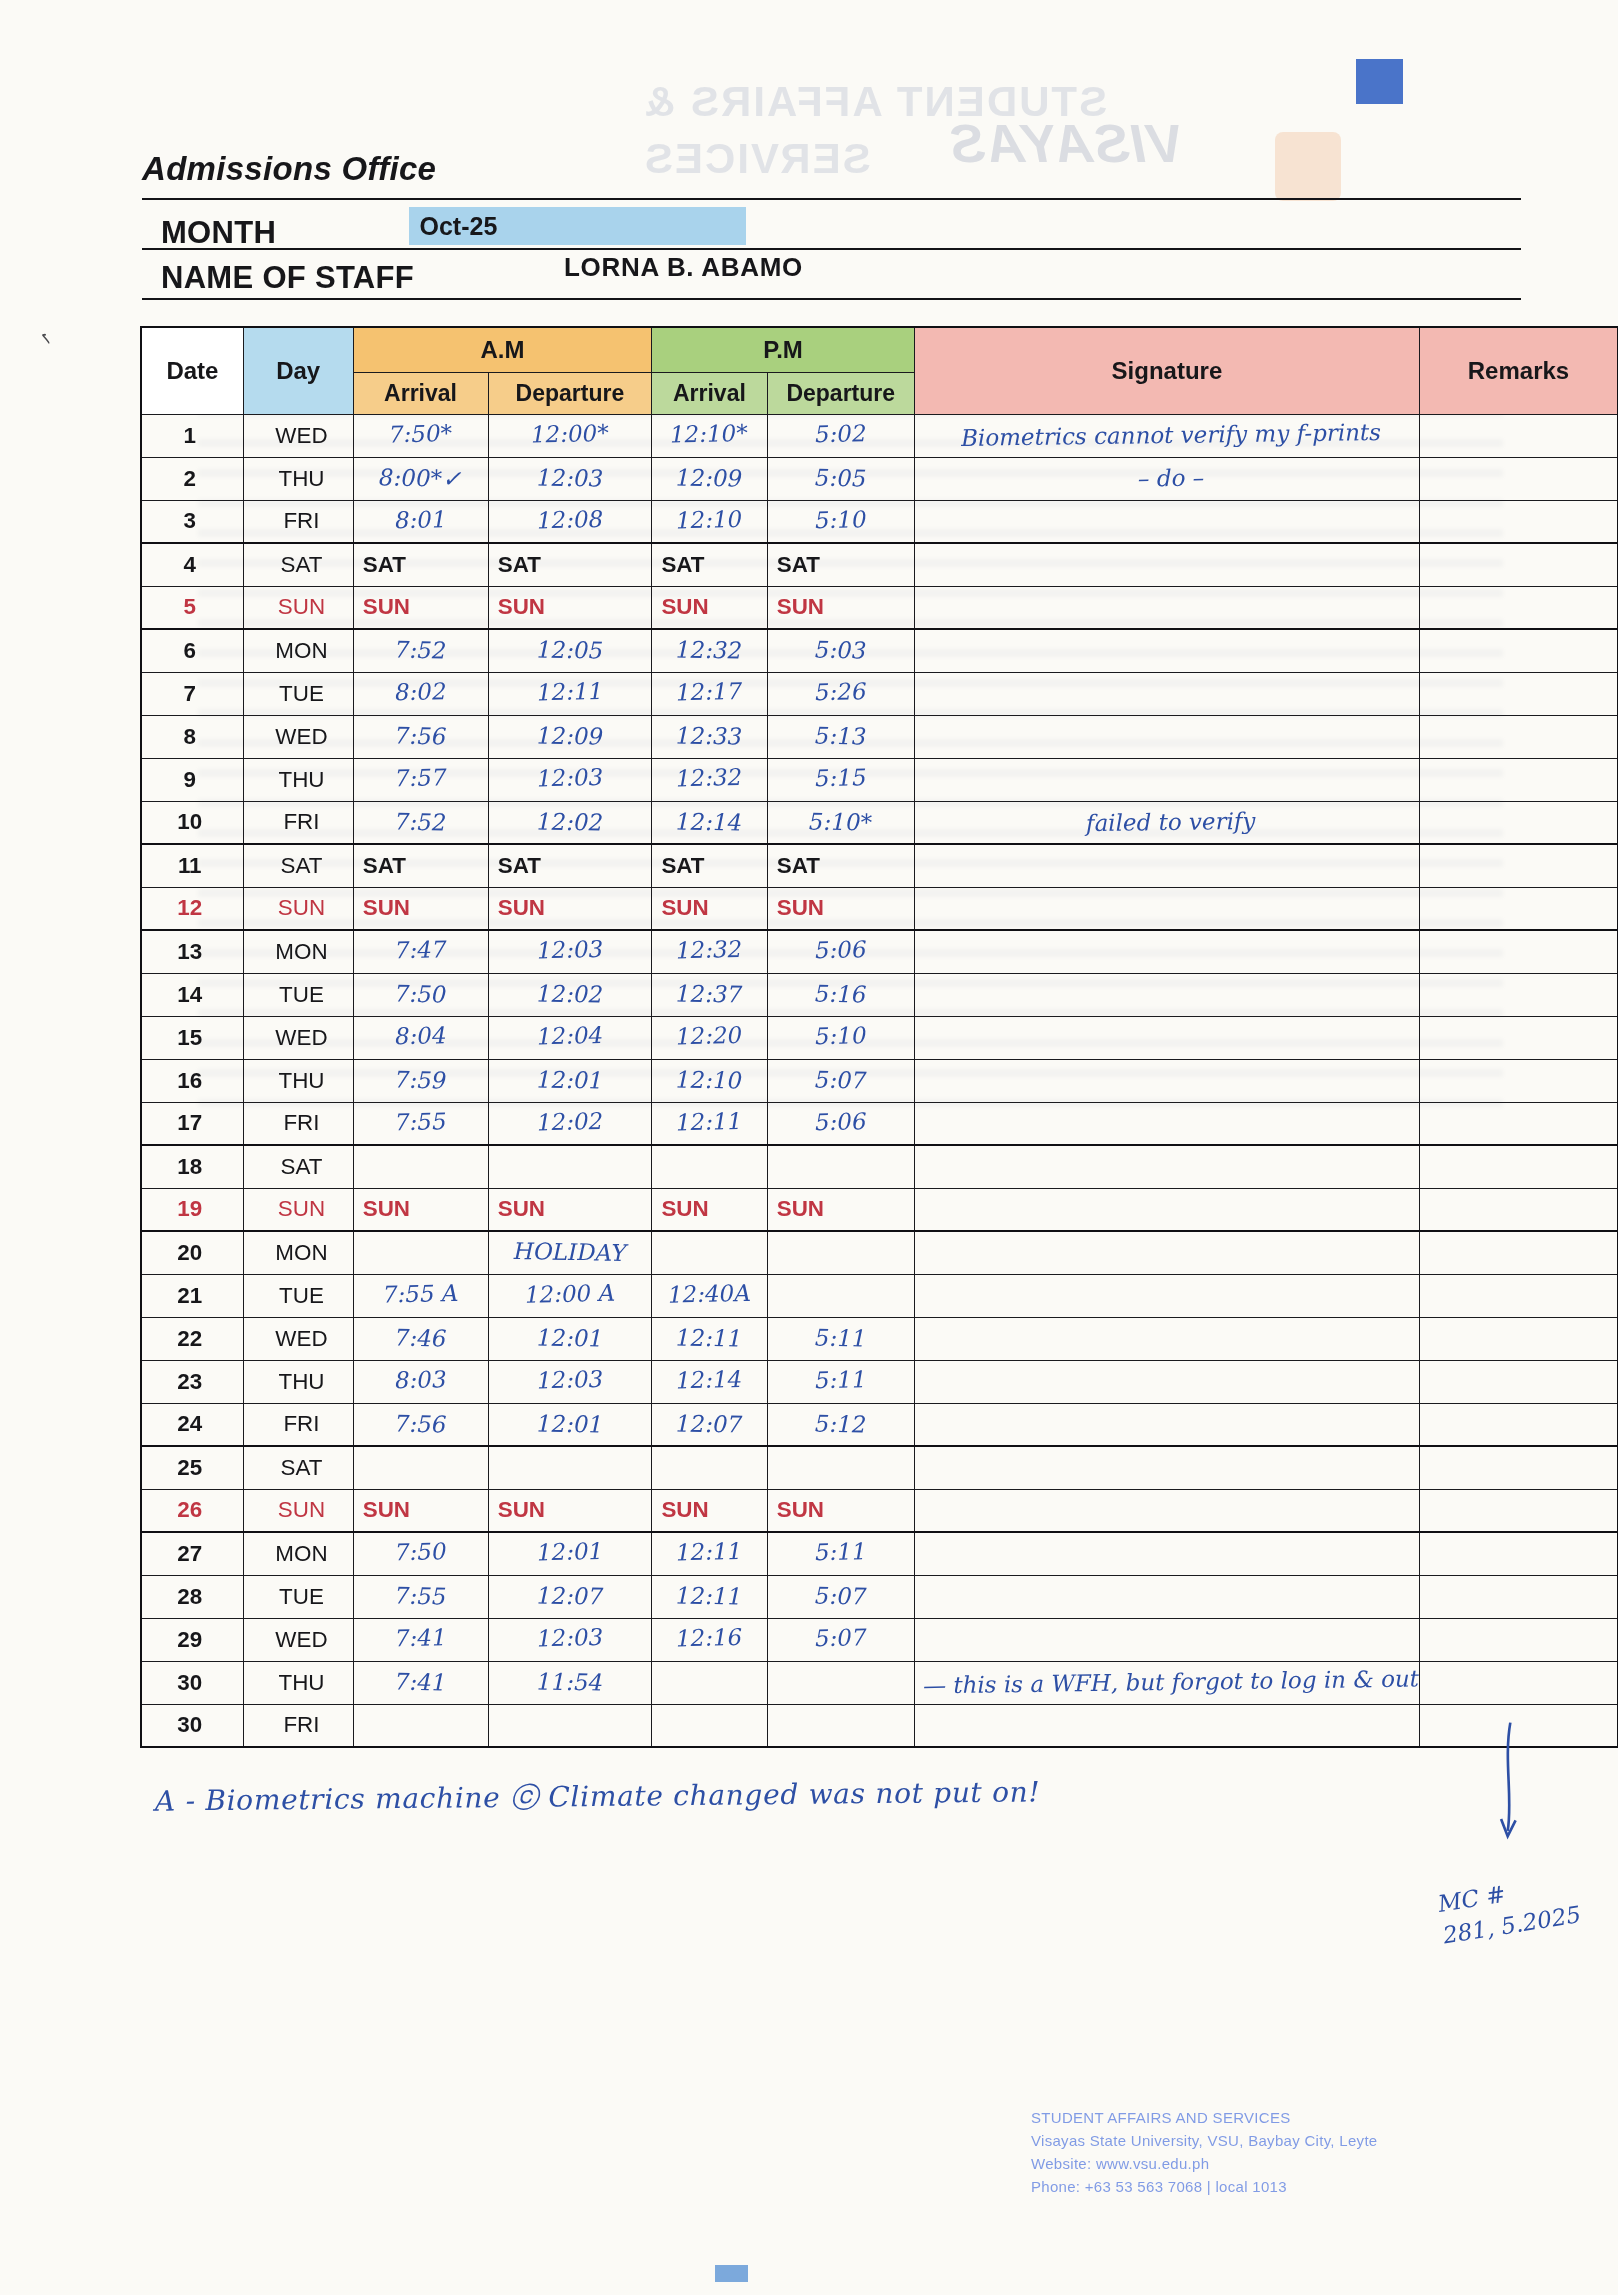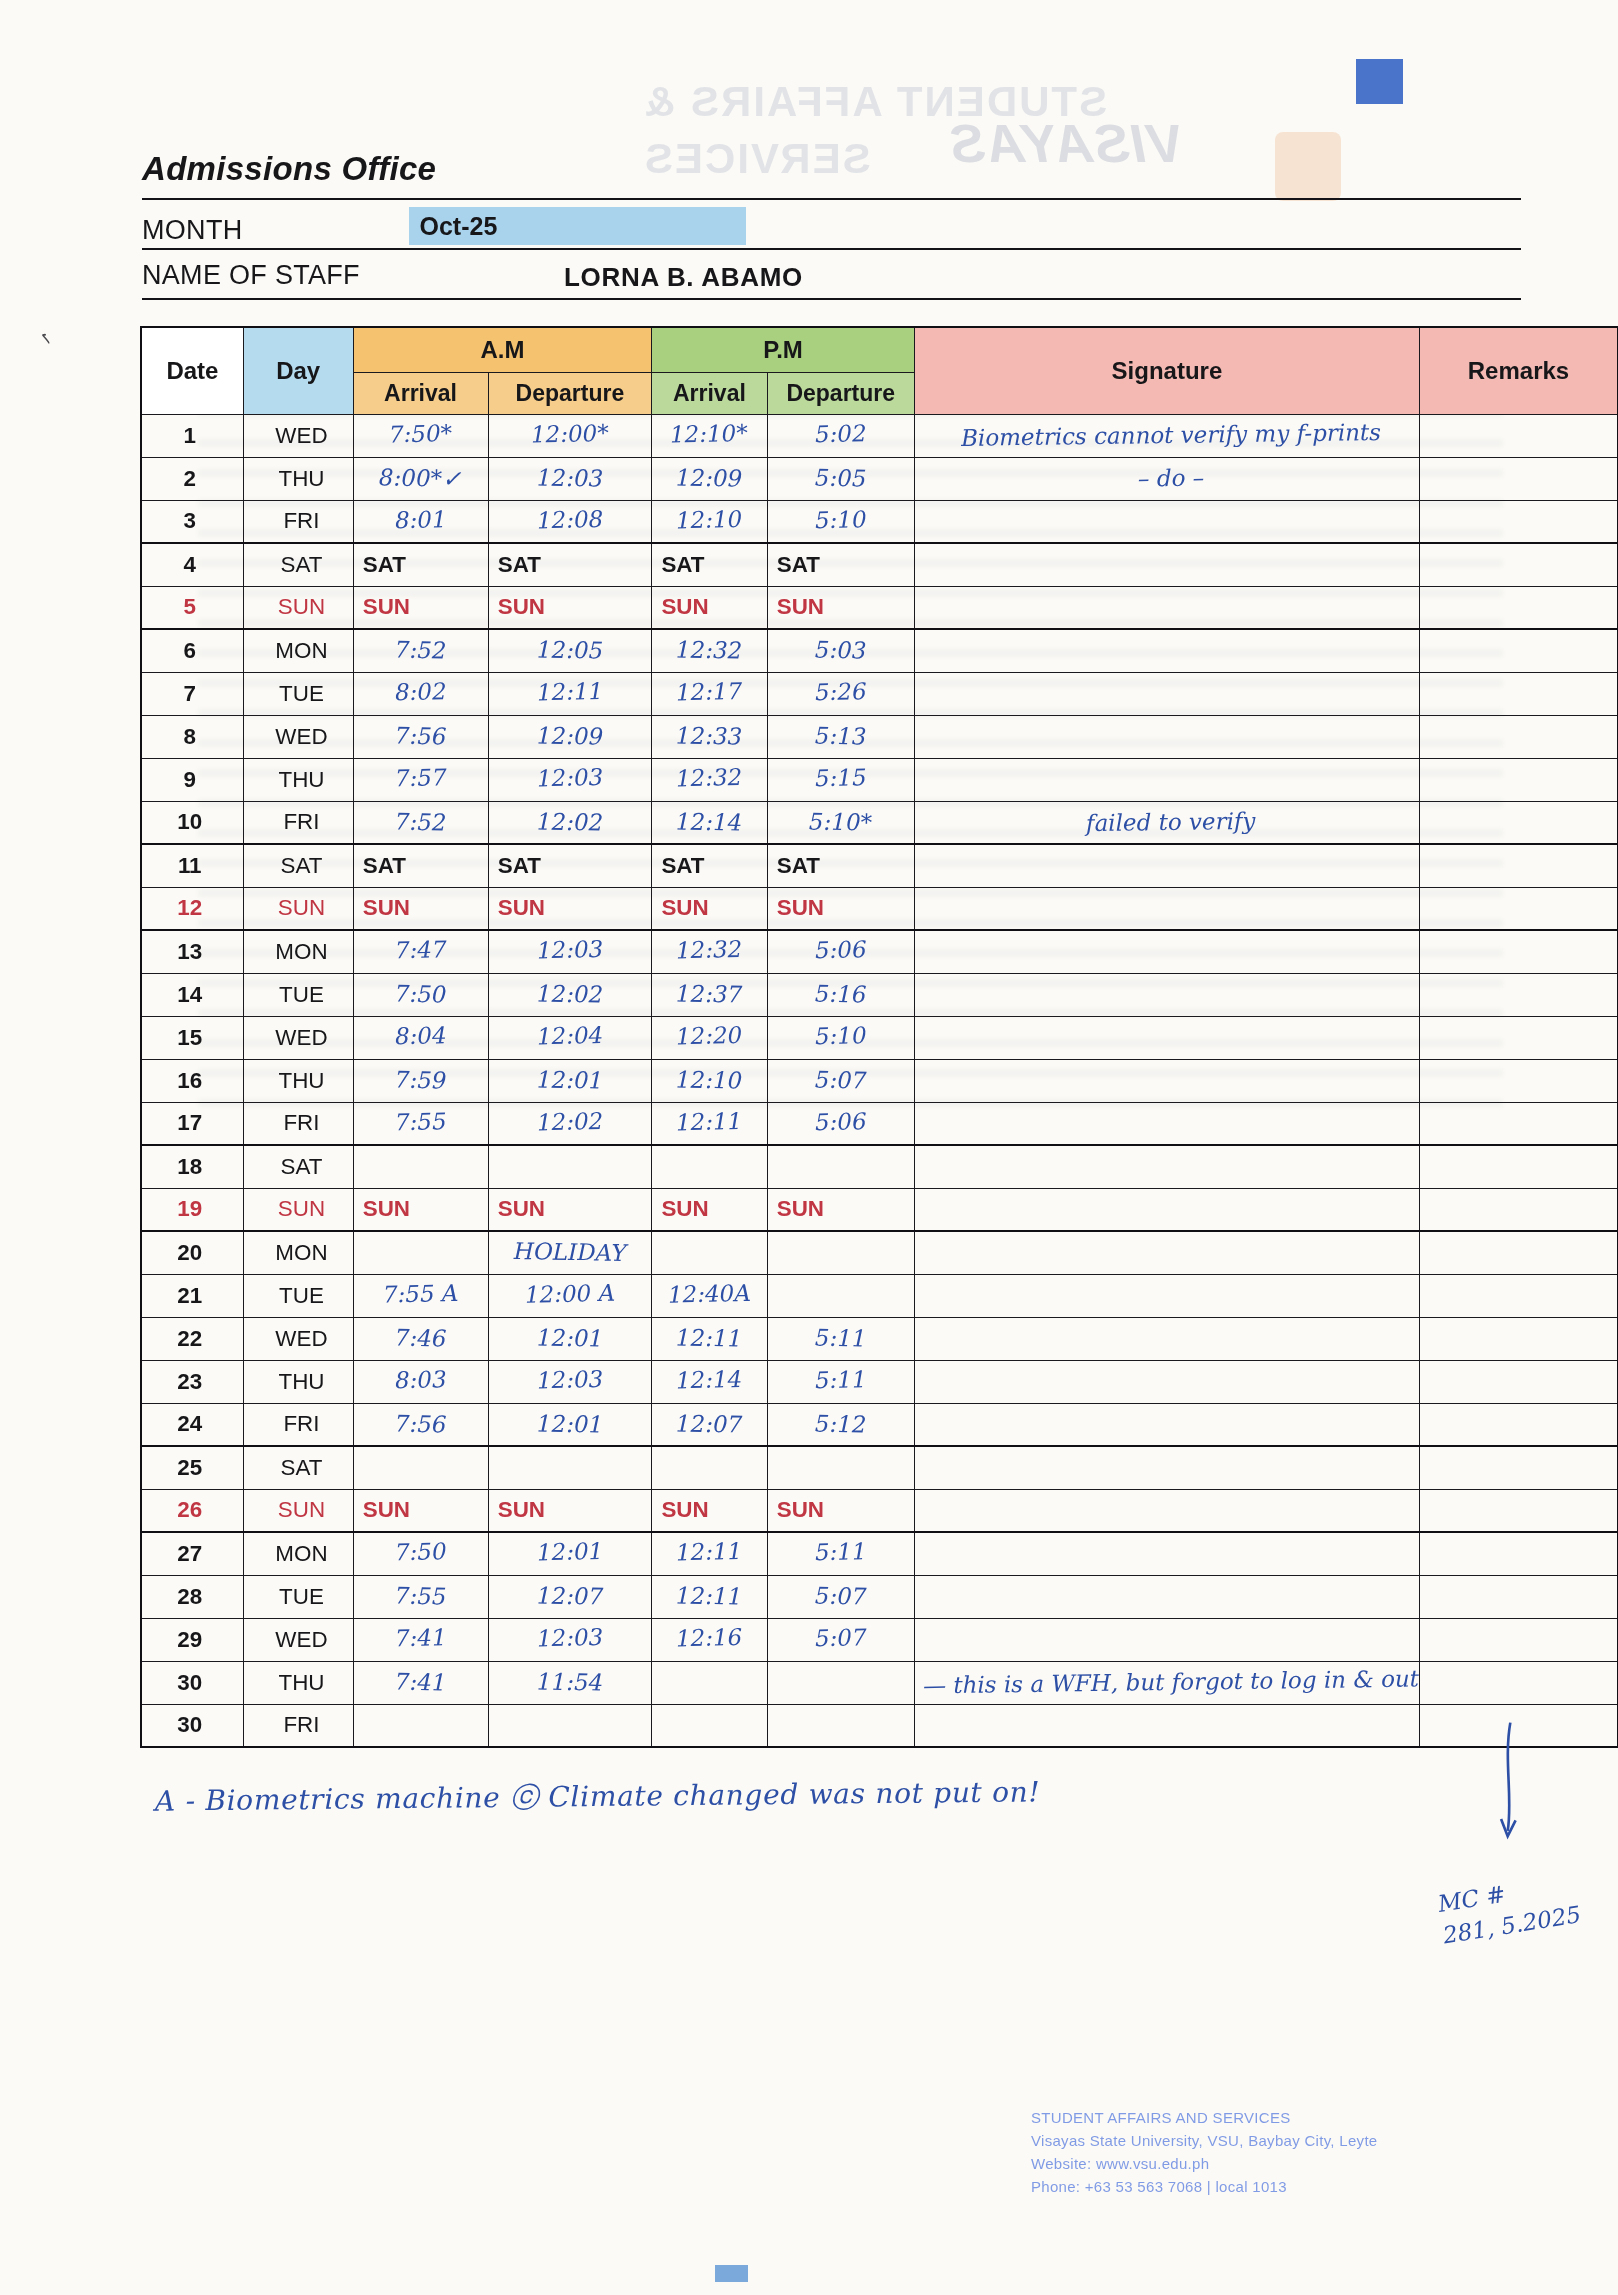--- a/index.html
+++ b/index.html
@@ -60,29 +60,29 @@
 
   
   .doc-title {
     position:absolute; left:142px; top:150px;
     font-size:33px; font-weight:bold; letter-spacing:0.3px;font-style:italic;
   }
   .rule { position:absolute; left:142px; width:1379px; background:#141418; height:2px; }
   .rule1 { top:198px; }
   .rule2 { top:248px; }
   .rule3 { top:298px; }
-  .meta-label { position:absolute; font-size:27px; font-weight:normal; letter-spacing:0.3px; }
+  .meta-label { position:absolute; font-size:31px; font-weight:bold; letter-spacing:0.3px;margin-left:19px; }
   .month-label { left:142px; top:215px; }
   .staff-label { left:142px; top:260px; }
   .month-highlight {
     position:absolute; left:409px; top:207px; width:337px; height:38px;
     background:#a9d3ec; display:flex; align-items:center; padding-left:10.5px;
   }
   .month-value { font-size:25px; font-weight:bold; }
-  .staff-value { position:absolute; left:564px; top:262px; font-size:26px; font-weight:bold; letter-spacing:0.7px; }
+  .staff-value { position:absolute; left:564px; top:252px; font-size:26px; font-weight:bold; letter-spacing:0.7px; }
 
   
   table.sheet {
     position:absolute; left:140px; top:326px;
     border-collapse:collapse; table-layout:fixed;
     border:2px solid #101014;
     background:transparent;
   }
   .sheet th, .sheet td { border:1.3px solid #1a1a1e; }
   .sheet thead th { font-size:24px; font-weight:bold; text-align:center; vertical-align:middle; }

